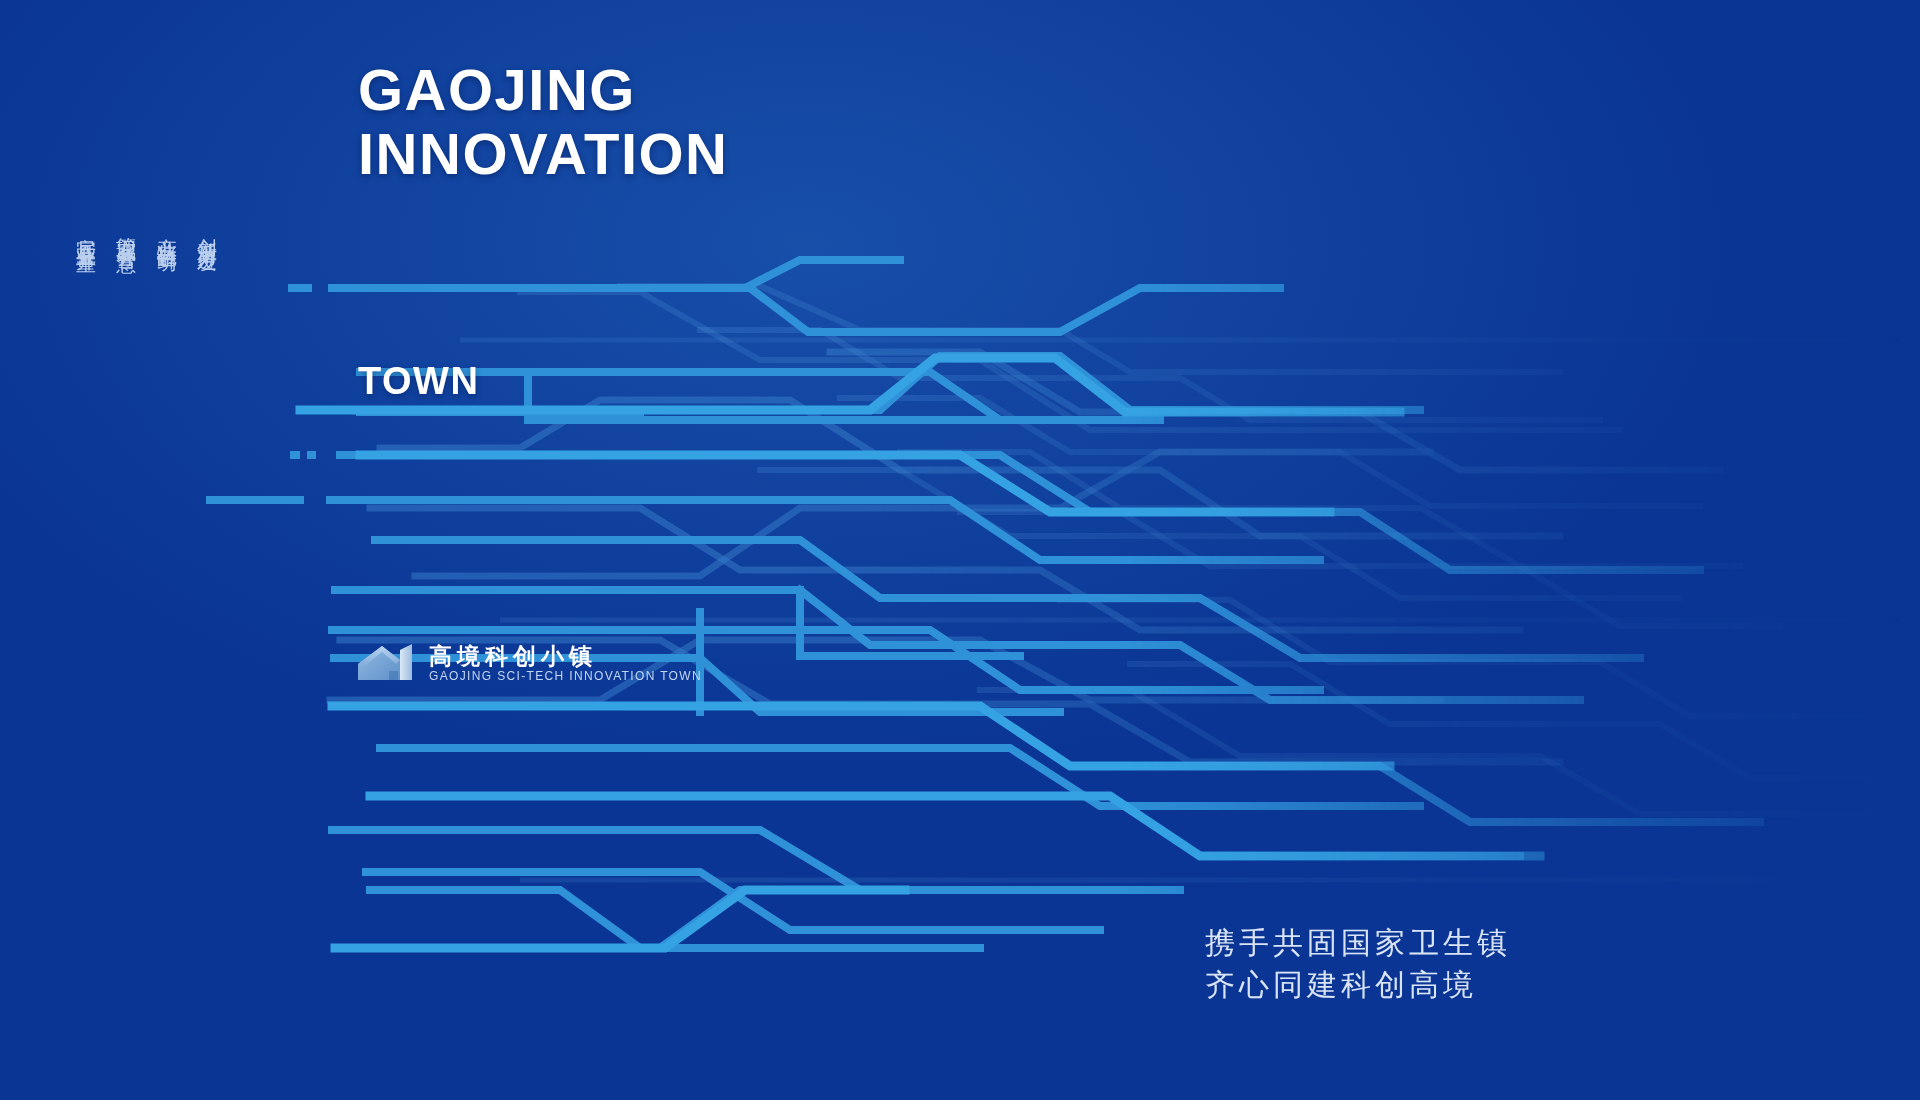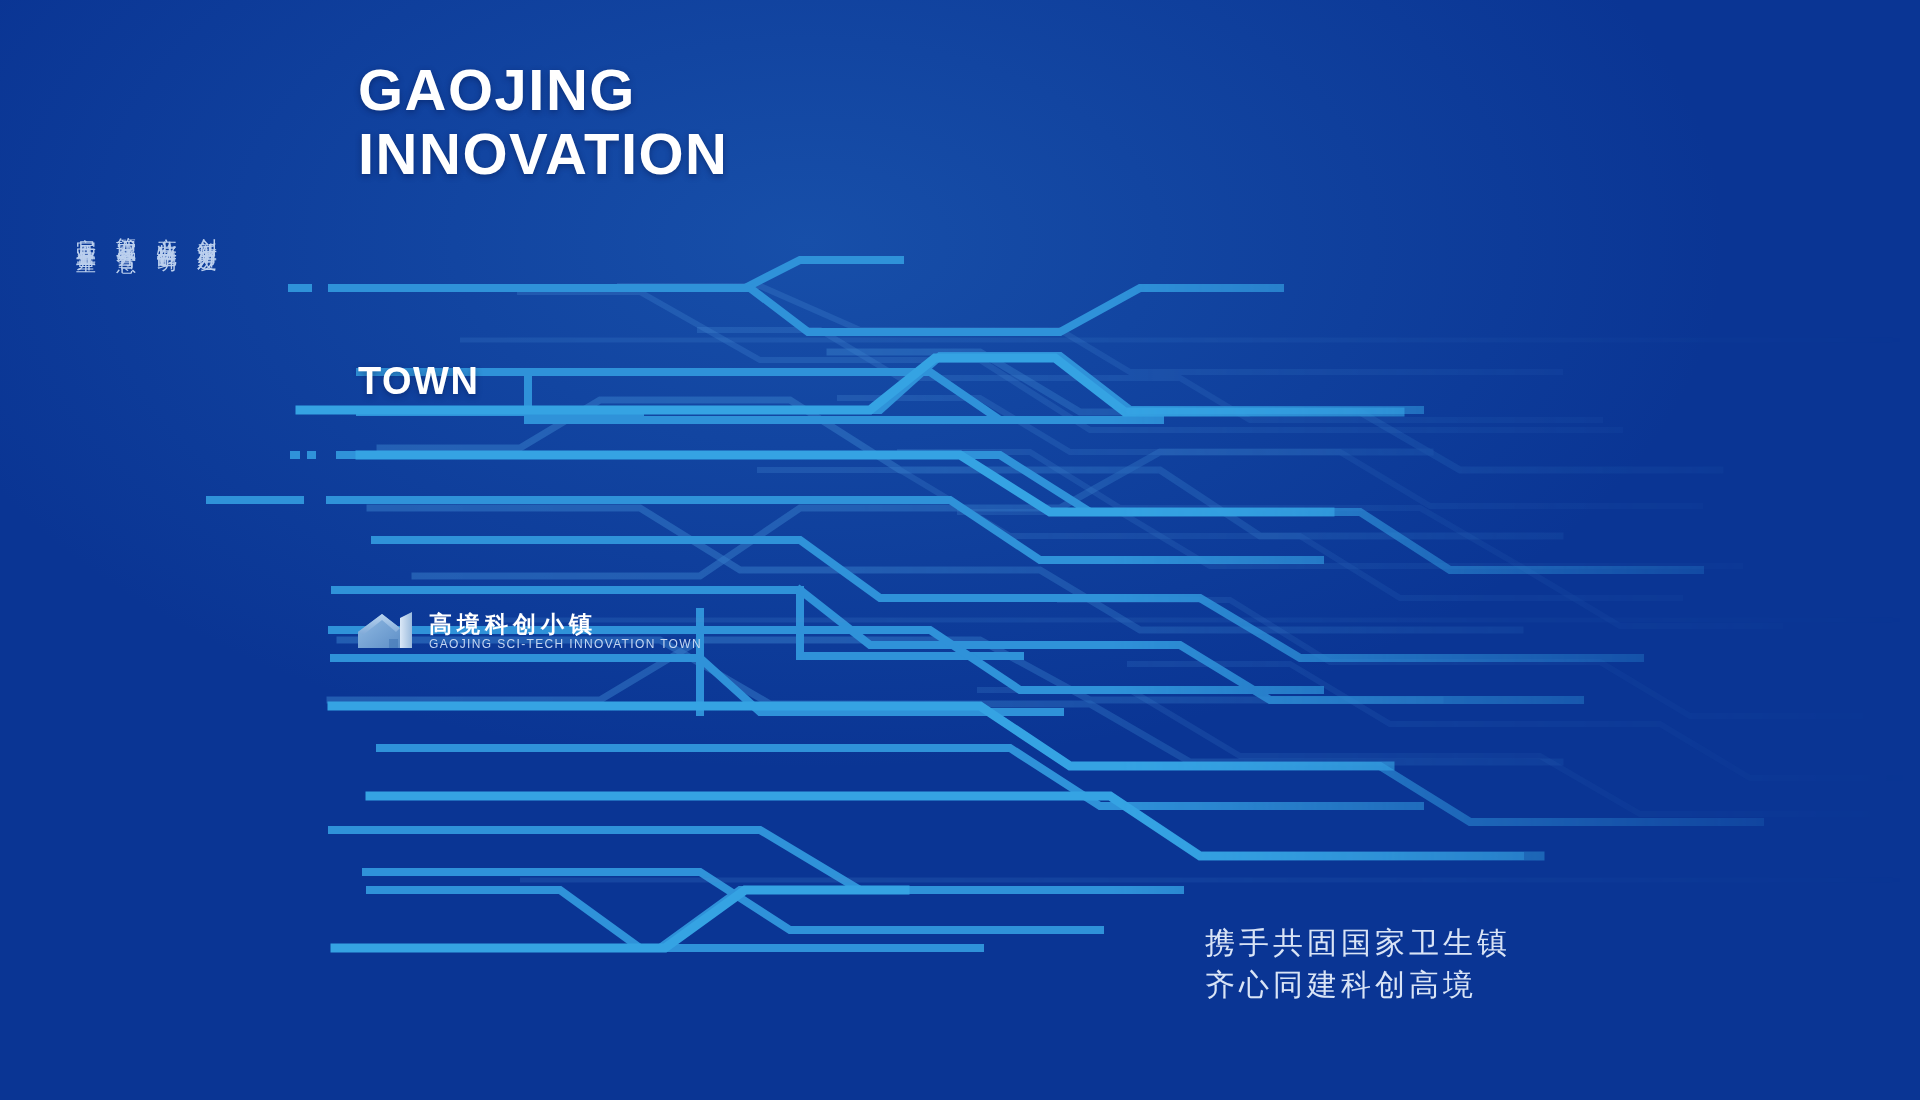--- a/index.html
+++ b/index.html
@@ -80,21 +80,21 @@
     line-height: 40px;
     z-index: 6;
     text-shadow: 0 2px 6px rgba(0,20,70,0.45);
     margin-top: 36px;
   }
 
   
   #brand-logo {
     position: absolute;
     left: 356px;
-    top: 608px;
+    top: 640px;
     display: flex;
     align-items: center;
     gap: 11px;
     z-index: 7;
   }
   #brand-mark { width: 62px; height: 44px; display: block; }
   .brand-text-wrap { display: flex; flex-direction: column; gap: 3px; }
   #brand-cn {
     color: #ffffff;
     font-family: "Liberation Sans", sans-serif;

